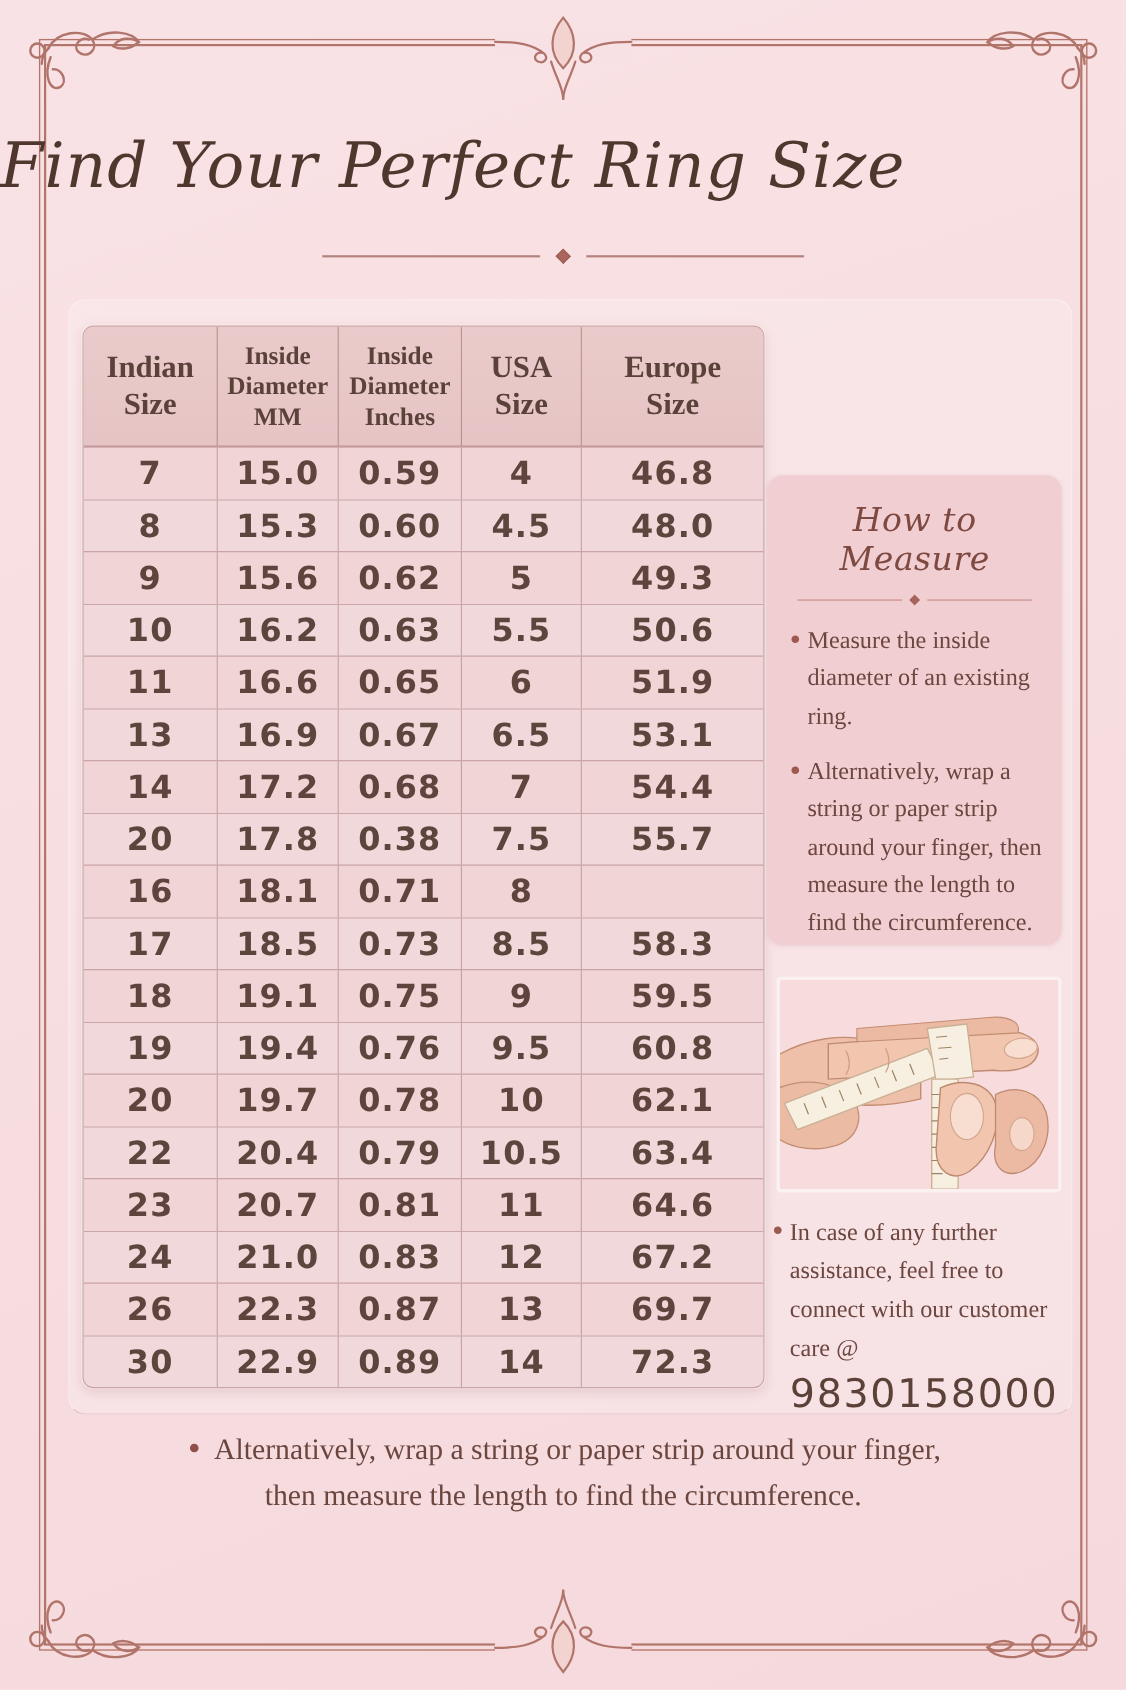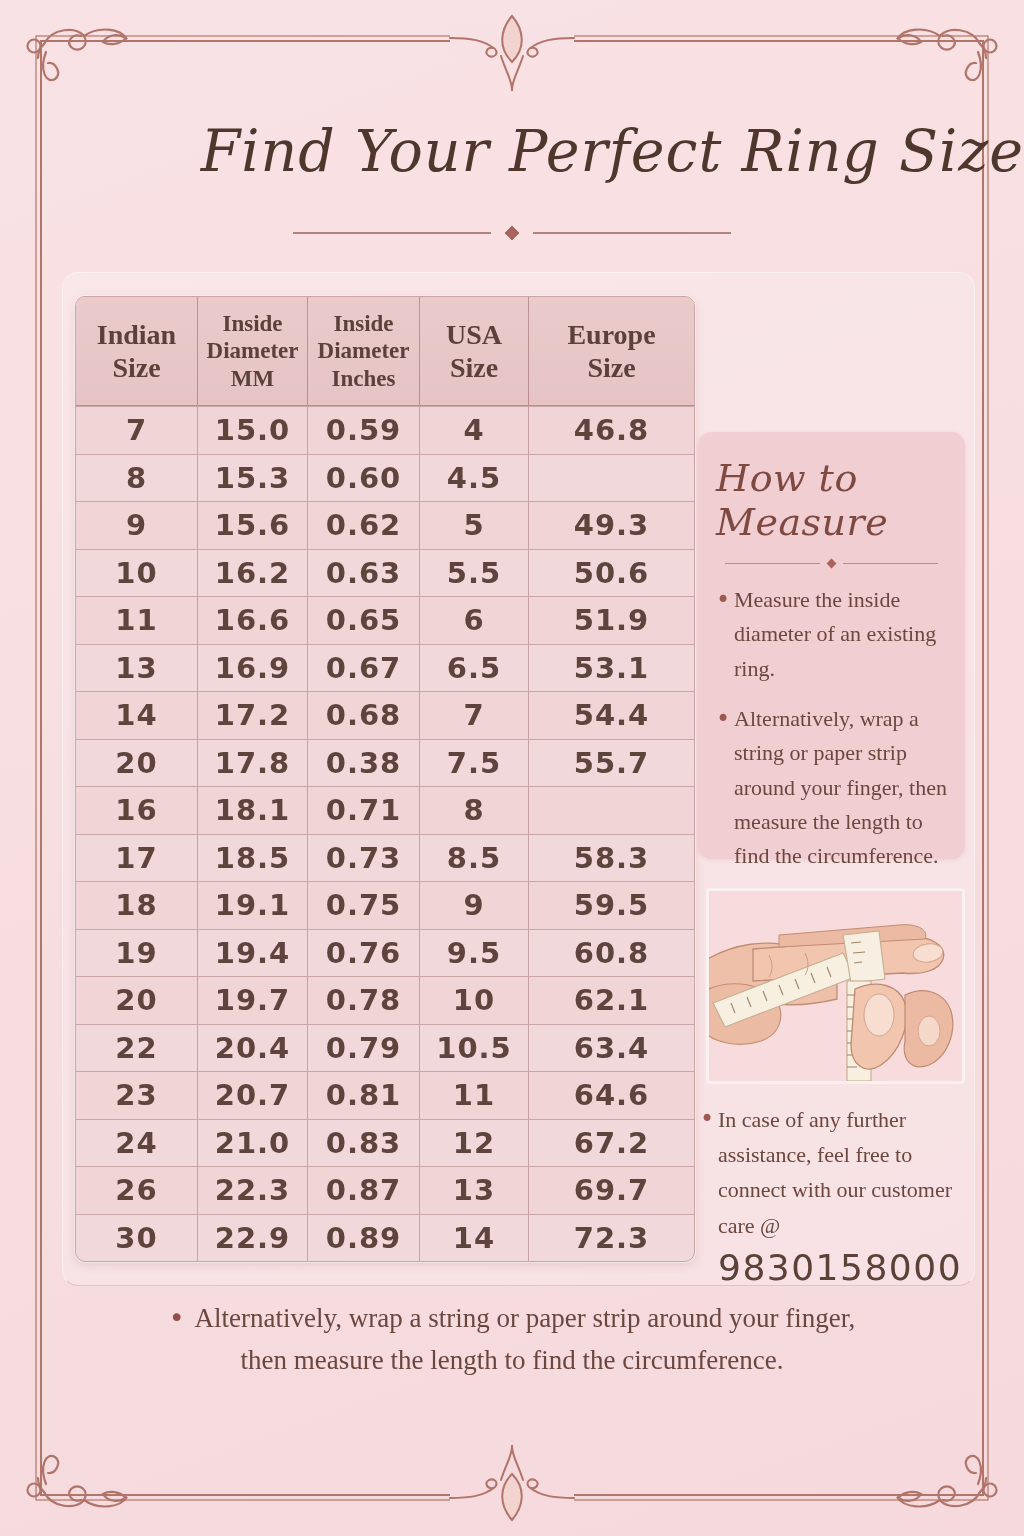--- a/index.html
+++ b/index.html
@@ -11,21 +11,21 @@
   }
   .page {
     position:relative; width:1024px; height:1536px;
     background:linear-gradient(160deg,#f9e2e5 0%, #f7dde0 55%, #f5d9dd 100%);
   }
   .frame-svg { position:absolute; inset:0; pointer-events:none; }
 
   
   .title {
     position:absolute; top:118px; left:0; width:1024px;
-    text-align:right;
+    text-align:left;
     font-family:"DejaVu Serif", serif;
     font-style:italic; font-size:57px; letter-spacing:1px;
     color:#50372e;
   }
   .title-divider {
     position:absolute; top:228px; left:0; width:1024px;
     display:flex; align-items:center; justify-content:center; gap:16px;
   }
   .title-divider .line { width:198px; height:1.6px; background:#b4837d; }
   .title-divider .diamond {
@@ -78,23 +78,23 @@
   .trow  .c0,.trow  .c1,.trow  .c2,.trow  .c3 { border-right:1px solid rgba(150,98,98,0.45); }
 
   
   .howto-panel {
     position:absolute; left:698px; top:432px; width:267px; height:427px;
     background:#f1ced2; border-radius:14px;
     box-shadow:0 1px 4px rgba(170,110,110,0.15);
     padding:24px 18px 0 18px;
   }
   .howto-title {
-    text-align:left;
+    text-align:center;
     font-family:"DejaVu Serif", serif; font-style:italic;
-    font-size:38px; color:#7d4941; letter-spacing:0.5px;
+    font-size:30px; color:#7d4941; letter-spacing:0.5px;
   }
   .howto-divider { margin:16px auto 6px auto; width:92%;
     display:flex; align-items:center; justify-content:center; gap:8px; }
   .howto-divider .line { flex:1; height:1px; background:#c08a84; }
   .howto-divider .diamond { width:7px; height:7px; background:#a9655d; transform:rotate(45deg); }
 
   .bullet { display:grid; grid-template-columns:18px 1fr; margin-top:16px; }
   .bullet .dot { color:#9d5950; font-size:24px; line-height:1.45; font-family:"DejaVu Sans", sans-serif; }
   .bullet .btext {
     font-family:"Liberation Serif", serif;
@@ -211,20 +211,21 @@
         <div class="tcell c1">15.0</div>
         <div class="tcell c2">0.59</div>
         <div class="tcell c3">4</div>
         <div class="tcell c4">46.8</div>
       </div>
       <div class="trow">
         <div class="tcell c0">8</div>
         <div class="tcell c1">15.3</div>
         <div class="tcell c2">0.60</div>
         <div class="tcell c3">4.5</div>
+        <div class="tcell c4">48.0</div>
       </div>
       <div class="trow">
         <div class="tcell c0">9</div>
         <div class="tcell c1">15.6</div>
         <div class="tcell c2">0.62</div>
         <div class="tcell c3">5</div>
         <div class="tcell c4">49.3</div>
       </div>
       <div class="trow">
         <div class="tcell c0">10</div>

